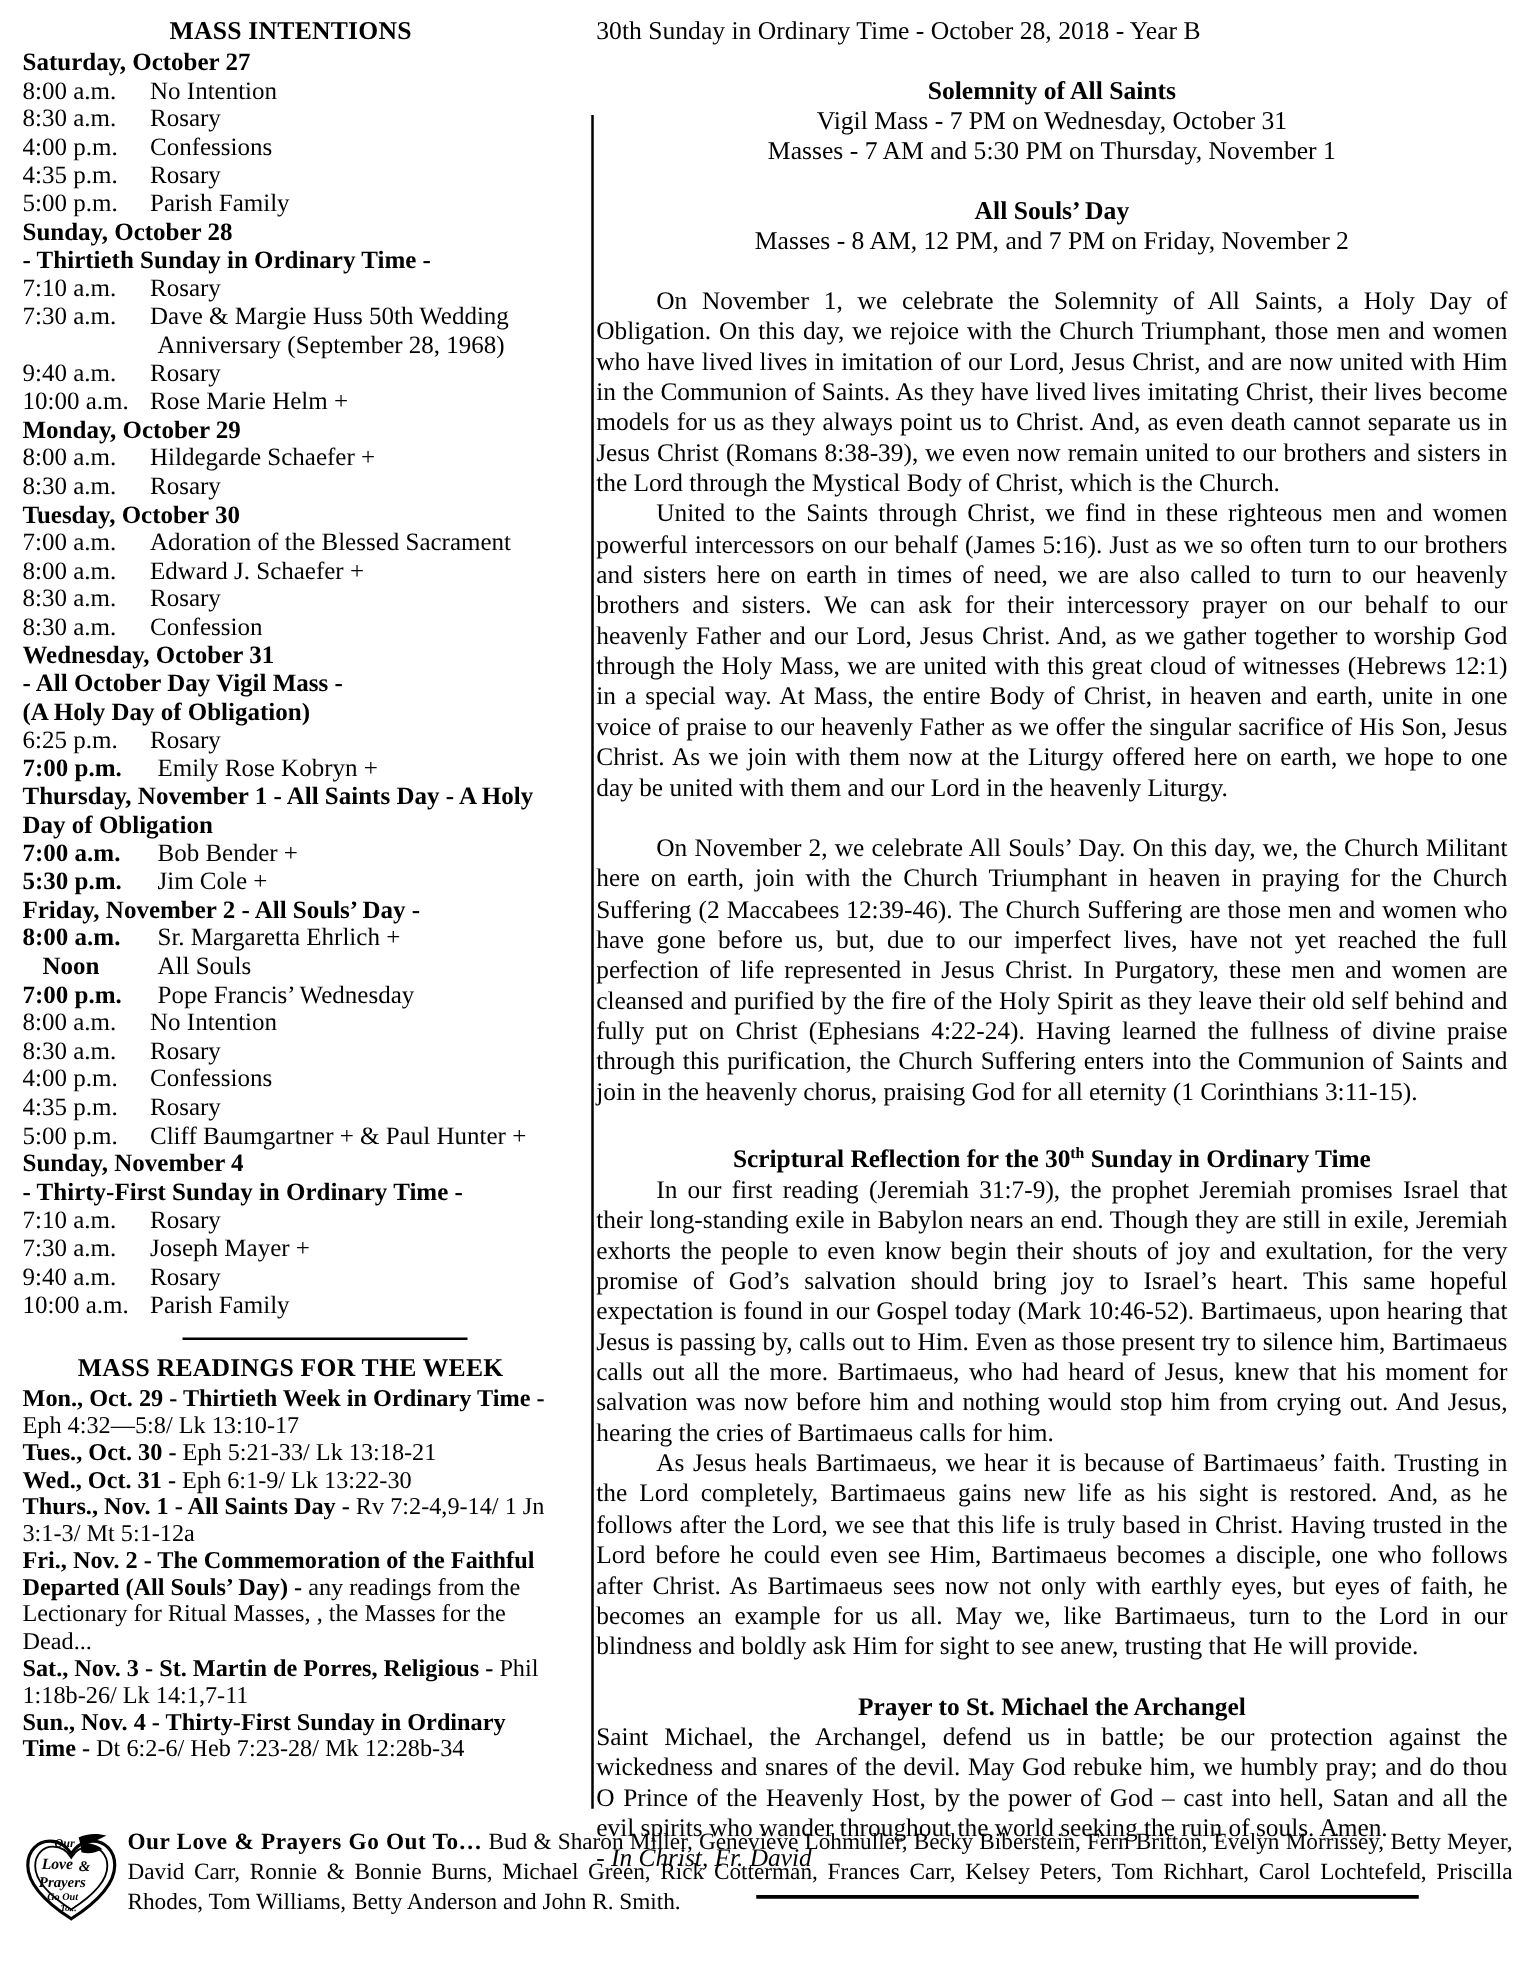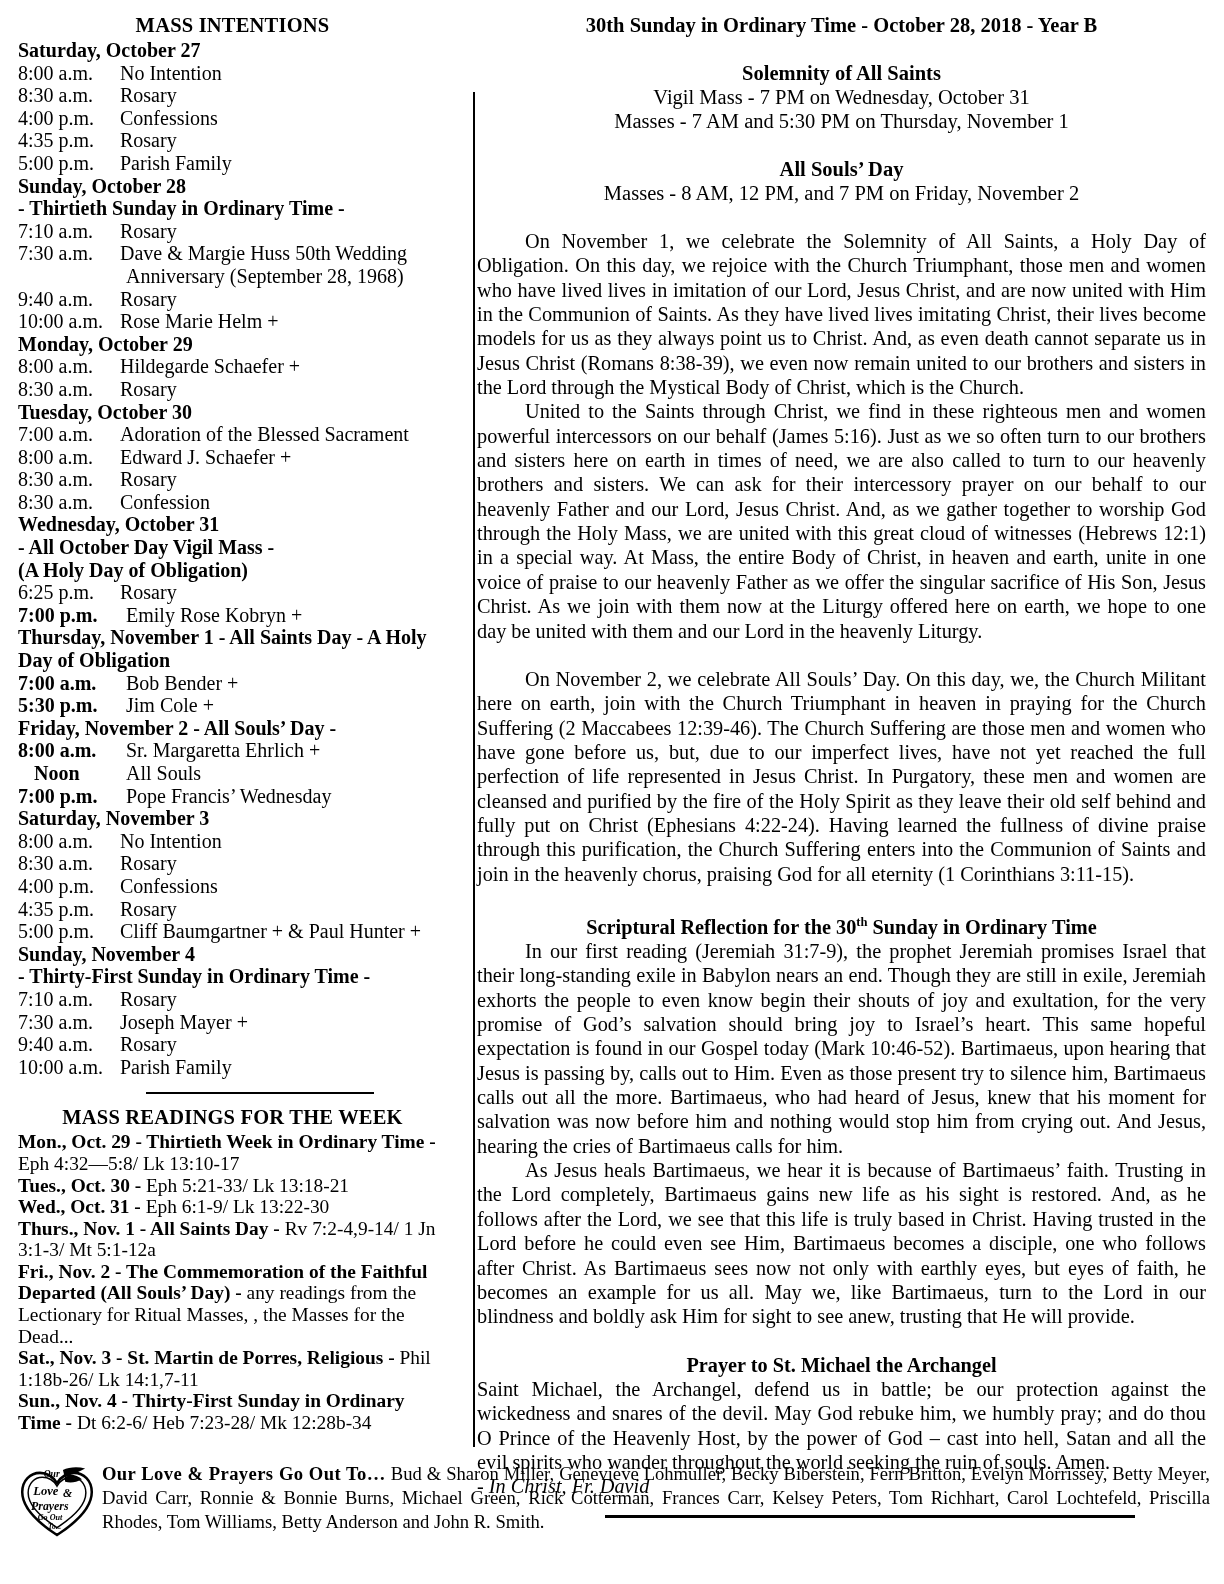--- a/index.html
+++ b/index.html
@@ -88,22 +88,22 @@
     background: #000;
     margin: 14px 0 12px 128px;
   }
 
   .readings { font-size: 19.4px; line-height: 21.6px; }
   .readings .r-line { margin: 0; }
   .readings b { font-weight: bold; }
 
   
   .banner {
-    text-align: center;
-    font-weight: bold;
+    text-align: left;
+    font-weight: normal;
     font-size: 20.5px;
     margin: 0 0 0 0;
   }
   .feast-block { text-align: center; margin-top: 24px; }
   .feast-title {
     font-weight: bold;
     font-size: 20.5px;
     line-height: 24px;
   }
   .feast-line {
@@ -278,21 +278,20 @@
             <span class="mi-desc">Sr. Margaretta Ehrlich +</span>
           </div>
           <div class="mi-row">
             <span class="mi-time noon">Noon</span>
             <span class="mi-desc">All Souls</span>
           </div>
           <div class="mi-row">
             <span class="mi-time b wide">7:00 p.m.</span>
             <span class="mi-desc">Pope Francis’ Wednesday</span>
           </div>
-          <div class="day-head">Saturday, November 3</div>
           <div class="mi-row">
             <span class="mi-time">8:00 a.m.</span>
             <span class="mi-desc">No Intention</span>
           </div>
           <div class="mi-row">
             <span class="mi-time">8:30 a.m.</span>
             <span class="mi-desc">Rosary</span>
           </div>
           <div class="mi-row">
             <span class="mi-time">4:00 p.m.</span>

